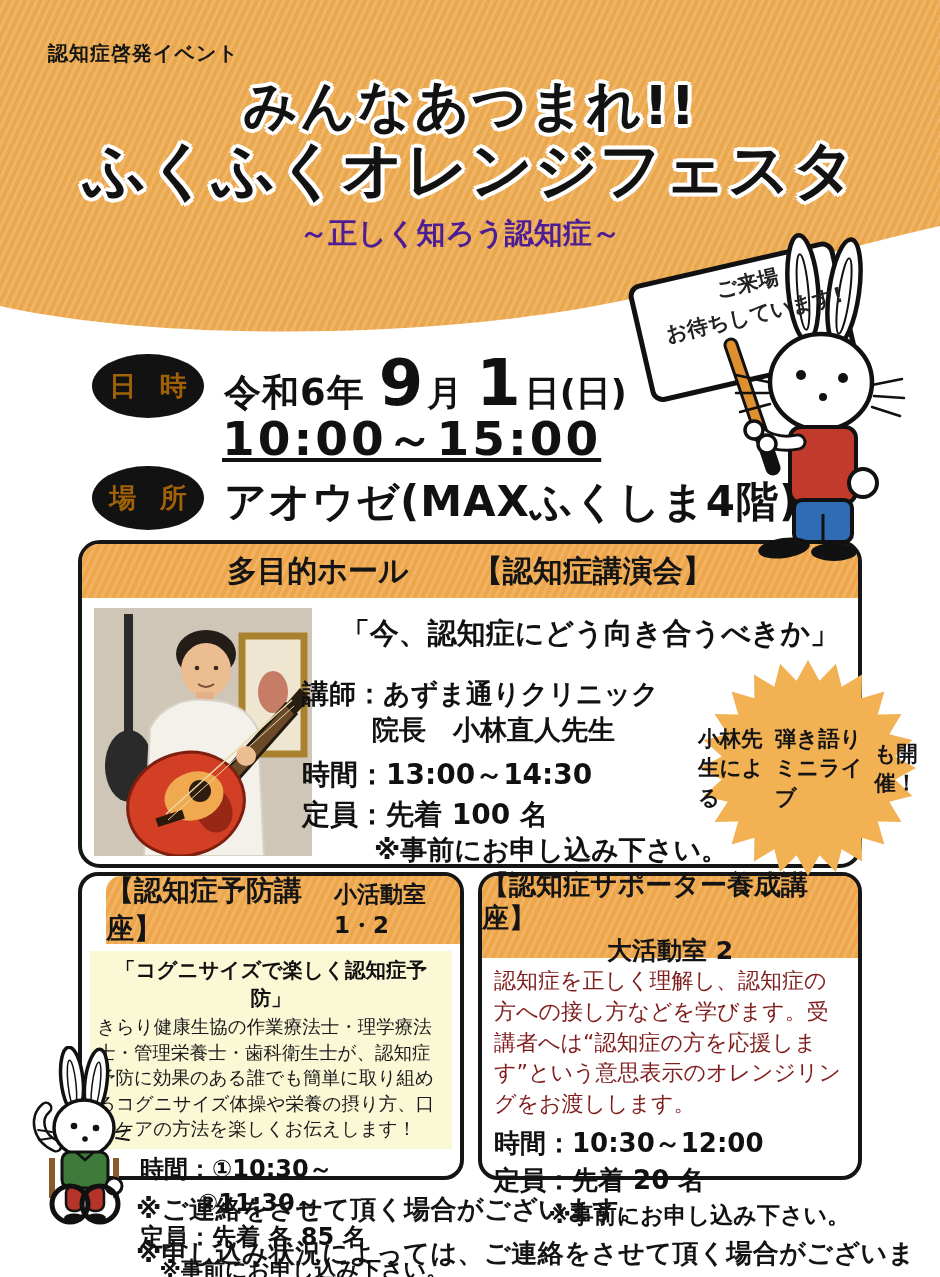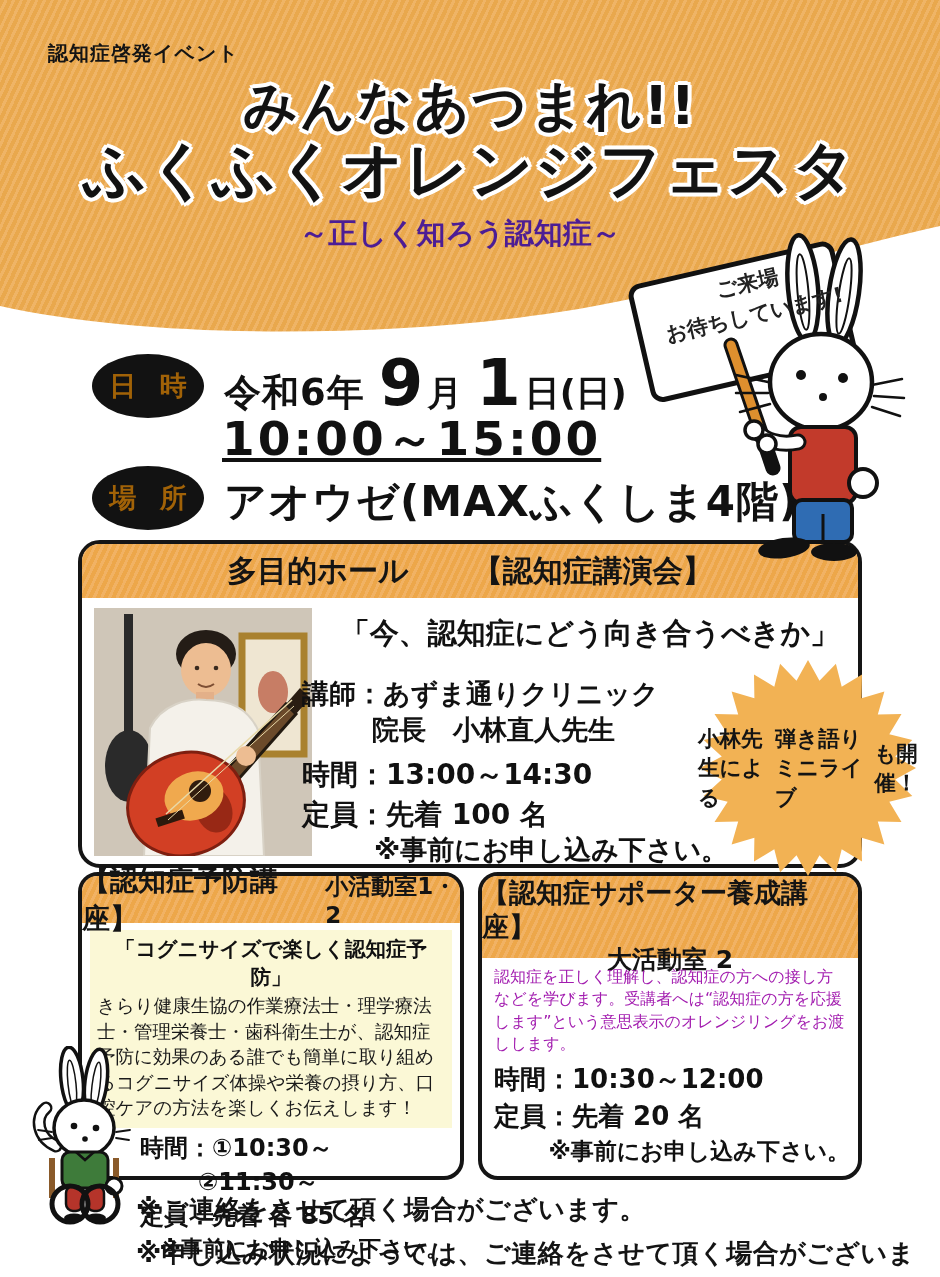--- a/index.html
+++ b/index.html
@@ -62,36 +62,36 @@
   .lect-cap  { left:220px; top:252px; font-size:28px; }
   .lect-note { left:292px; top:288px; font-size:27px; font-weight:700; }
   
   .starburst { position:absolute; left:698px; top:658px; width:220px; height:220px; z-index:6; }
   .starburst svg { position:absolute; left:0; top:0; }
   .starburst-text { position:absolute; left:0; top:0; width:220px; height:220px;
     display:flex; align-items:center; justify-content:center;
     font-size:21.5px; font-weight:700; line-height:1.35; color:#141414; }
   
   .box-prev { left:78px; top:872px; width:386px; height:308px; border-radius:20px; }
-  .box-prev .box-header { height:47px; gap:12px; border-radius:15px 15px 0 0; }
+  .box-prev .box-header { height:68px; gap:12px; border-radius:15px 15px 0 0;margin-left:24px; }
   .prev-head-title { font-size:28px; font-weight:800; }
   .prev-head-room  { font-size:23px; font-weight:700; }
   .yellow-panel { margin:7px 8px 4px 8px; background:#fbf8d6; padding:5px 7px 7px 7px; }
   .prev-title { text-align:center; font-size:20.5px; font-weight:700; margin-bottom:2px; }
   .prev-desc  { font-size:18.5px; font-weight:500; line-height:1.38; color:#1a1a1a; }
   .prev-time1 { margin:4px 0 0 58px;  font-size:24px; font-weight:600; }
   .prev-time2 { margin:2px 0 0 116px; font-size:24px; font-weight:600; }
   .prev-cap   { margin:2px 0 0 58px;  font-size:24px; font-weight:600; }
   .prev-note  { text-align:right; margin:2px 12px 0 0; font-size:22px; font-weight:700; }
   .box-sup { left:478px; top:872px; width:384px; height:308px; border-radius:20px; }
   .box-sup .box-header { height:82px; flex-direction:column; line-height:1.25;
-    border-radius:15px 15px 0 0;justify-content:space-between; }
+    border-radius:15px 15px 0 0; }
   .sup-head-title { font-size:27px; font-weight:800; }
   .sup-head-room  { font-size:25px; font-weight:800; }
-  .sup-desc { padding:8px 12px 0 12px; font-size:16px; font-weight:500; line-height:1.4; color:#a21caf; }
+  .sup-desc { padding:8px 12px 0 12px; font-size:22px; font-weight:500; line-height:1.4; color:#7f1d1d; }
   .sup-time { margin:6px 0 0 12px; font-size:26px; font-weight:600; }
   .sup-cap  { margin:2px 0 0 12px; font-size:26px; font-weight:600; }
   .sup-note { text-align:right; margin:2px 8px 0 0; font-size:23px; font-weight:700; }
   
   .footer-notes { position:absolute; left:136px; top:1192px; font-weight:800; color:#141414; }
   .footer-notes div { font-size:26px; margin-bottom:9px; letter-spacing:0.5px; }
   
   .rabbit-big { position:absolute; left:618px; top:230px; width:322px; height:338px; z-index:4; }
   .sign-text { position:absolute; left:648px; top:268px; width:206px; text-align:center;
     transform:rotate(-13deg); font-size:21px; font-weight:600; line-height:1.5; color:#222; z-index:5; }

